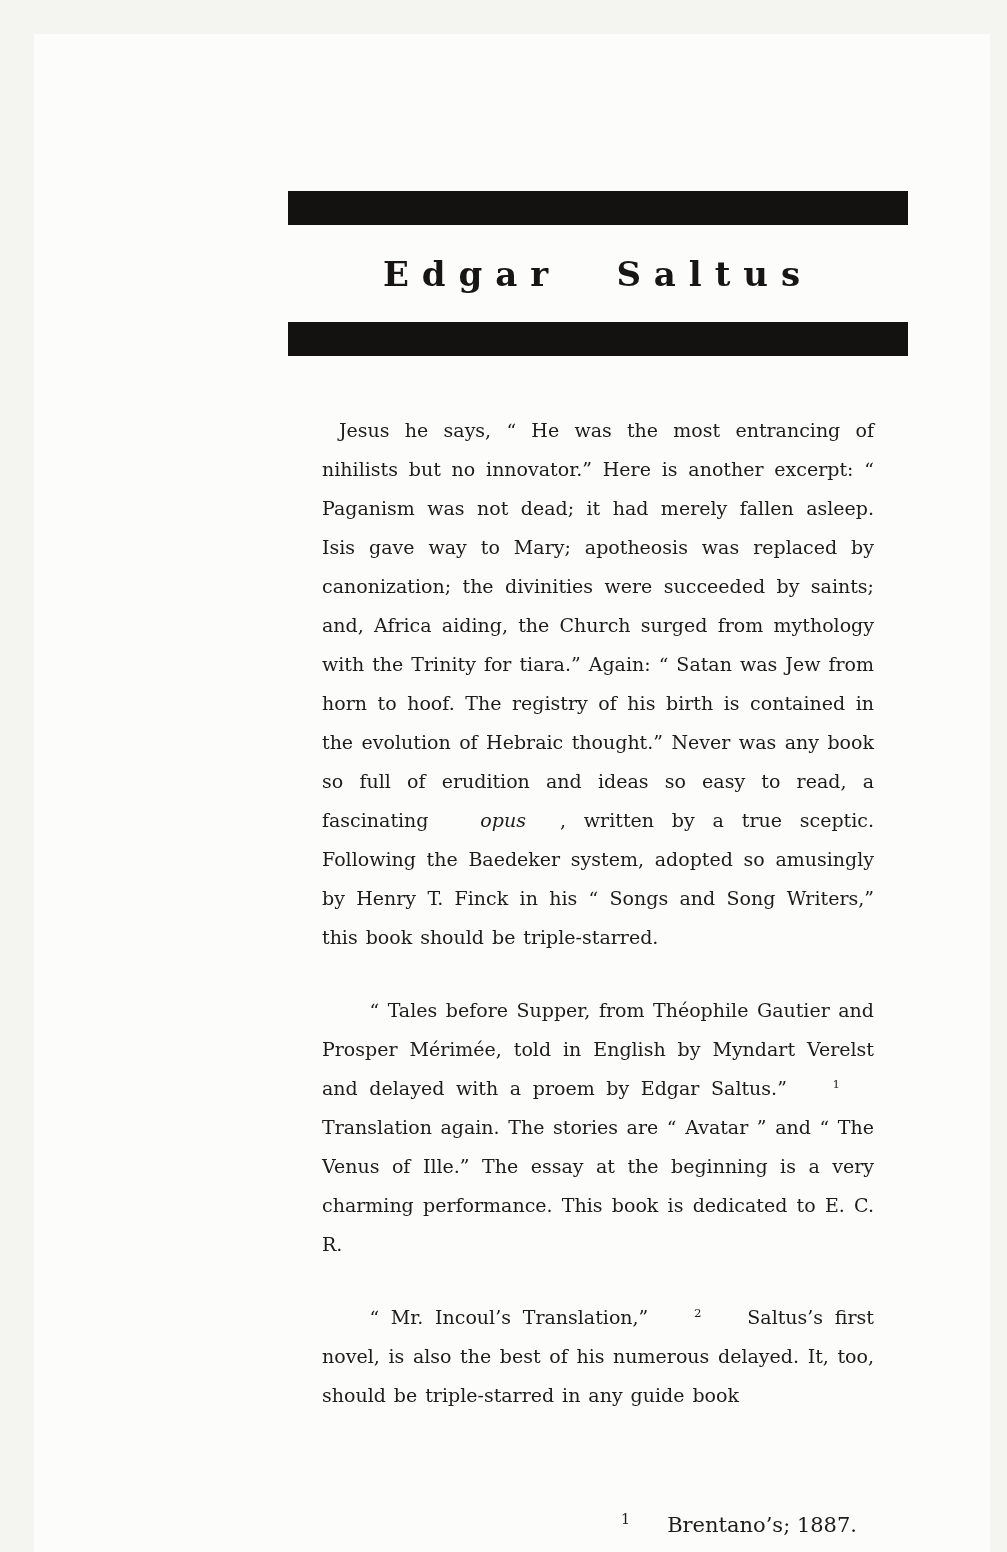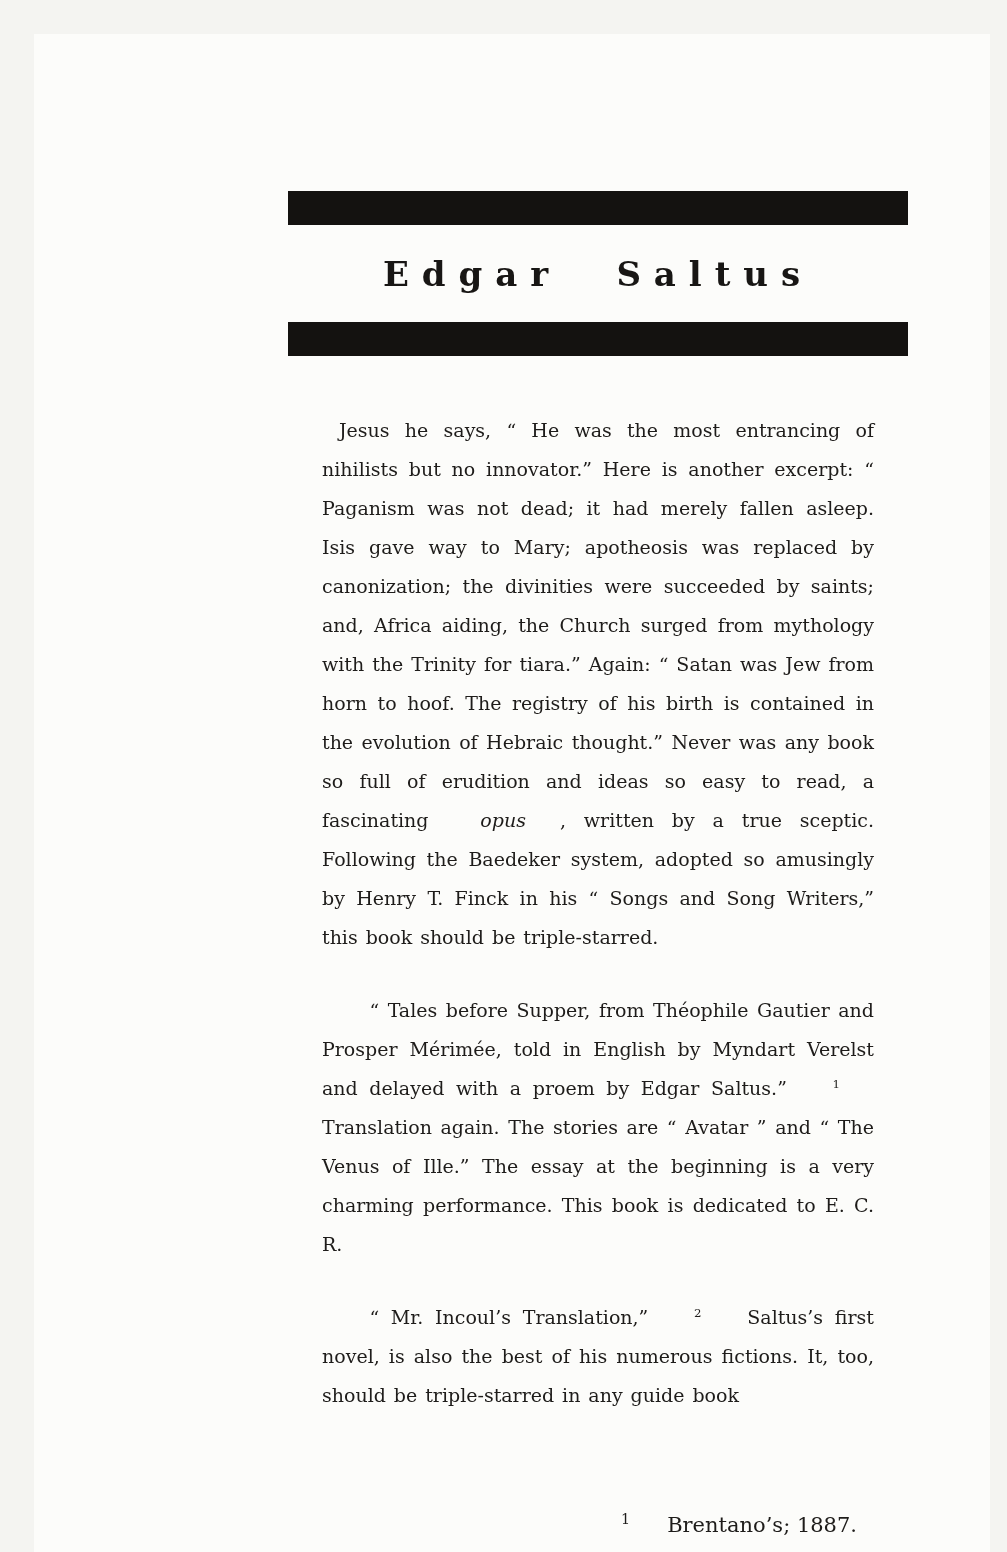--- a/index.html
+++ b/index.html
@@ -82,21 +82,21 @@
 
     <div class="rule rule-top"></div>
 
     <h1 class="running-head">Edgar Saltus</h1>
 
     <div class="rule rule-title"></div>
 
     <div class="body-text">
       <p class="para noindent"><span>Jesus he says, “ He was the most entrancing of nihilists but no innovator.”  Here is another excerpt:  “ Paganism was not dead; it had merely fallen asleep.  Isis gave way to Mary; apotheosis was replaced by canonization; the divinities were succeeded by saints; and, Africa aiding, the Church surged from mythology with the Trinity for tiara.”  Again:  “ Satan was Jew from horn to hoof.  The registry of his birth is contained in the evolution of Hebraic thought.”  Never was any book so full of erudition and ideas so easy to read, a fascinating </span><span style="font-style: italic;">opus</span><span>, written by a true sceptic.  Following the Baedeker system, adopted so amusingly by Henry T. Finck in his “ Songs and Song Writers,” this book should be triple-starred.</span></p>
       <p class="para"><span>“ Tales before Supper, from Théophile Gautier and Prosper Mérimée, told in English by Myndart Verelst and delayed with a proem by Edgar Saltus.” </span><sup>1</sup><span>  Translation again.  The stories are “ Avatar ” and “ The Venus of Ille.”  The essay at the beginning is a very charming performance.  This book is dedicated to E. C. R.</span></p>
-      <p class="para"><span>“ Mr. Incoul’s Translation,” </span><sup>2</sup><span> Saltus’s first novel, is also the best of his numerous fictions.  It, too, should be triple-starred in any guide book</span></p>
+      <p class="para"><span>“ Mr. Incoul’s Translation,” </span><sup>2</sup><span> Saltus’s first novel, is also the best of his numerous delayed.  It, too, should be triple-starred in any guide book</span></p>
     </div>
 
     <div class="footnotes">
       <p class="footnote"><sup>1</sup><span>Brentano’s; 1887.</span></p>
     </div>
 
     <div class="folio">[ 58 ]</div>
 
   </div>
 </div>

